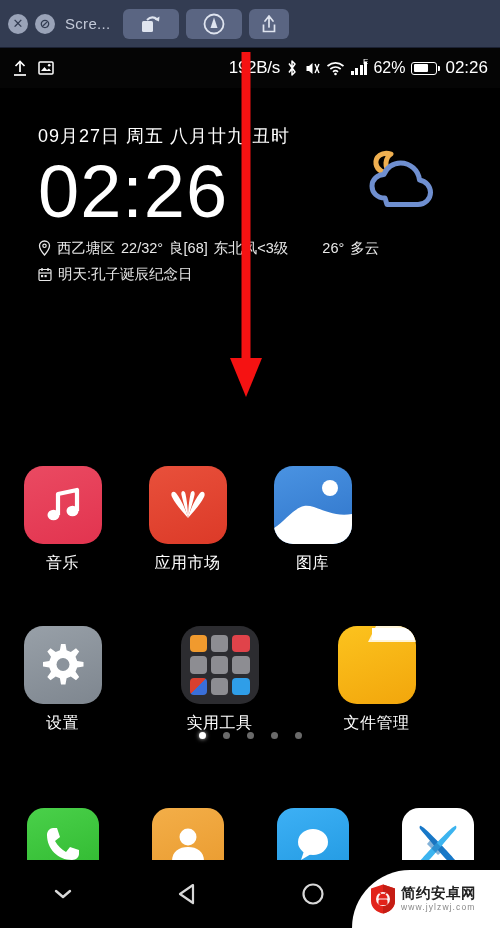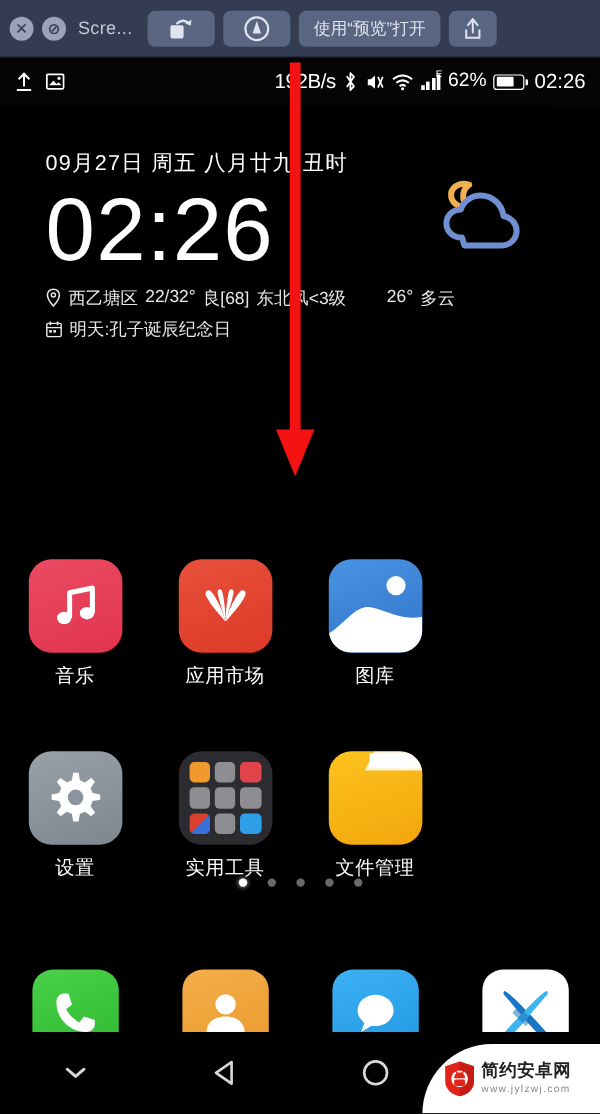--- a/index.html
+++ b/index.html
@@ -133,21 +133,20 @@
       </svg>
     </div>
 
     <div class="ql-btn icon">
       <svg width="24" height="24" viewBox="0 0 24 24">
         <circle cx="12" cy="12" r="9.5" fill="none" stroke="#dfe4ef" stroke-width="1.8"></circle>
         <path d="M12 5.5 L15.5 16 L8.5 16 Z" fill="#dfe4ef"></path>
       </svg>
     </div>
 
-    <div class="ql-btn wide">使用“预览”打开</div>
 
     <div class="ql-btn share">
       <svg width="18" height="20" viewBox="0 0 18 20">
         <path d="M9 2 L13 7 M9 2 L5 7 M9 2 L9 13" stroke="#dfe4ef" stroke-width="1.7" fill="none" stroke-linecap="round"></path>
         <path d="M3.5 10.5 L3.5 17.5 L14.5 17.5 L14.5 10.5" stroke="#dfe4ef" stroke-width="1.7" fill="none"></path>
       </svg>
     </div>
   </div>
 
   <div class="statusbar">
@@ -273,21 +272,21 @@
           <div class="ico" style="background:linear-gradient(160deg,#4a93e2,#2f74c9);">
             <svg width="78" height="78" viewBox="0 0 78 78">
               <circle cx="56" cy="22" r="8" fill="#fff"></circle>
               <path d="M0 78 L0 62 C10 56 20 42 30 40 C42 38 56 52 78 48 L78 78 Z" fill="#fff"></path>
             </svg>
           </div>
           <div class="lbl">图库</div>
         </div>
       </div>
 
-      <div class="row" style="top:490px;">
+      <div class="row" style="top:490px;gap:32px;">
 
         <div class="cell">
           <div class="ico" style="background:linear-gradient(160deg,#98a0a8,#7e868f);">
             <svg width="50" height="50" viewBox="0 0 50 50">
               <g fill="#fff">
                 <path d="M25 3 L29.5 3 L30.6 9.3 L34.8 11 L40 7.3 L43.2 10.5 L39.5 15.7 L41.2 19.9 L47.5 21 L47.5 25.5 L41.2 26.6 L39.5 30.8 L43.2 36 L40 39.2 L34.8 35.5 L30.6 37.2 L29.5 43.5 L25 43.5 L23.9 37.2 L19.7 35.5 L14.5 39.2 L11.3 36 L15 30.8 L13.3 26.6 L7 25.5 L7 21 L13.3 19.9 L15 15.7 L11.3 10.5 L14.5 7.3 L19.7 11 L23.9 9.3 Z" transform="translate(-2,1)"></path>
               </g>
               <circle cx="25" cy="24.5" r="6.5" fill="#8b939c"></circle>
             </svg>
           </div>

